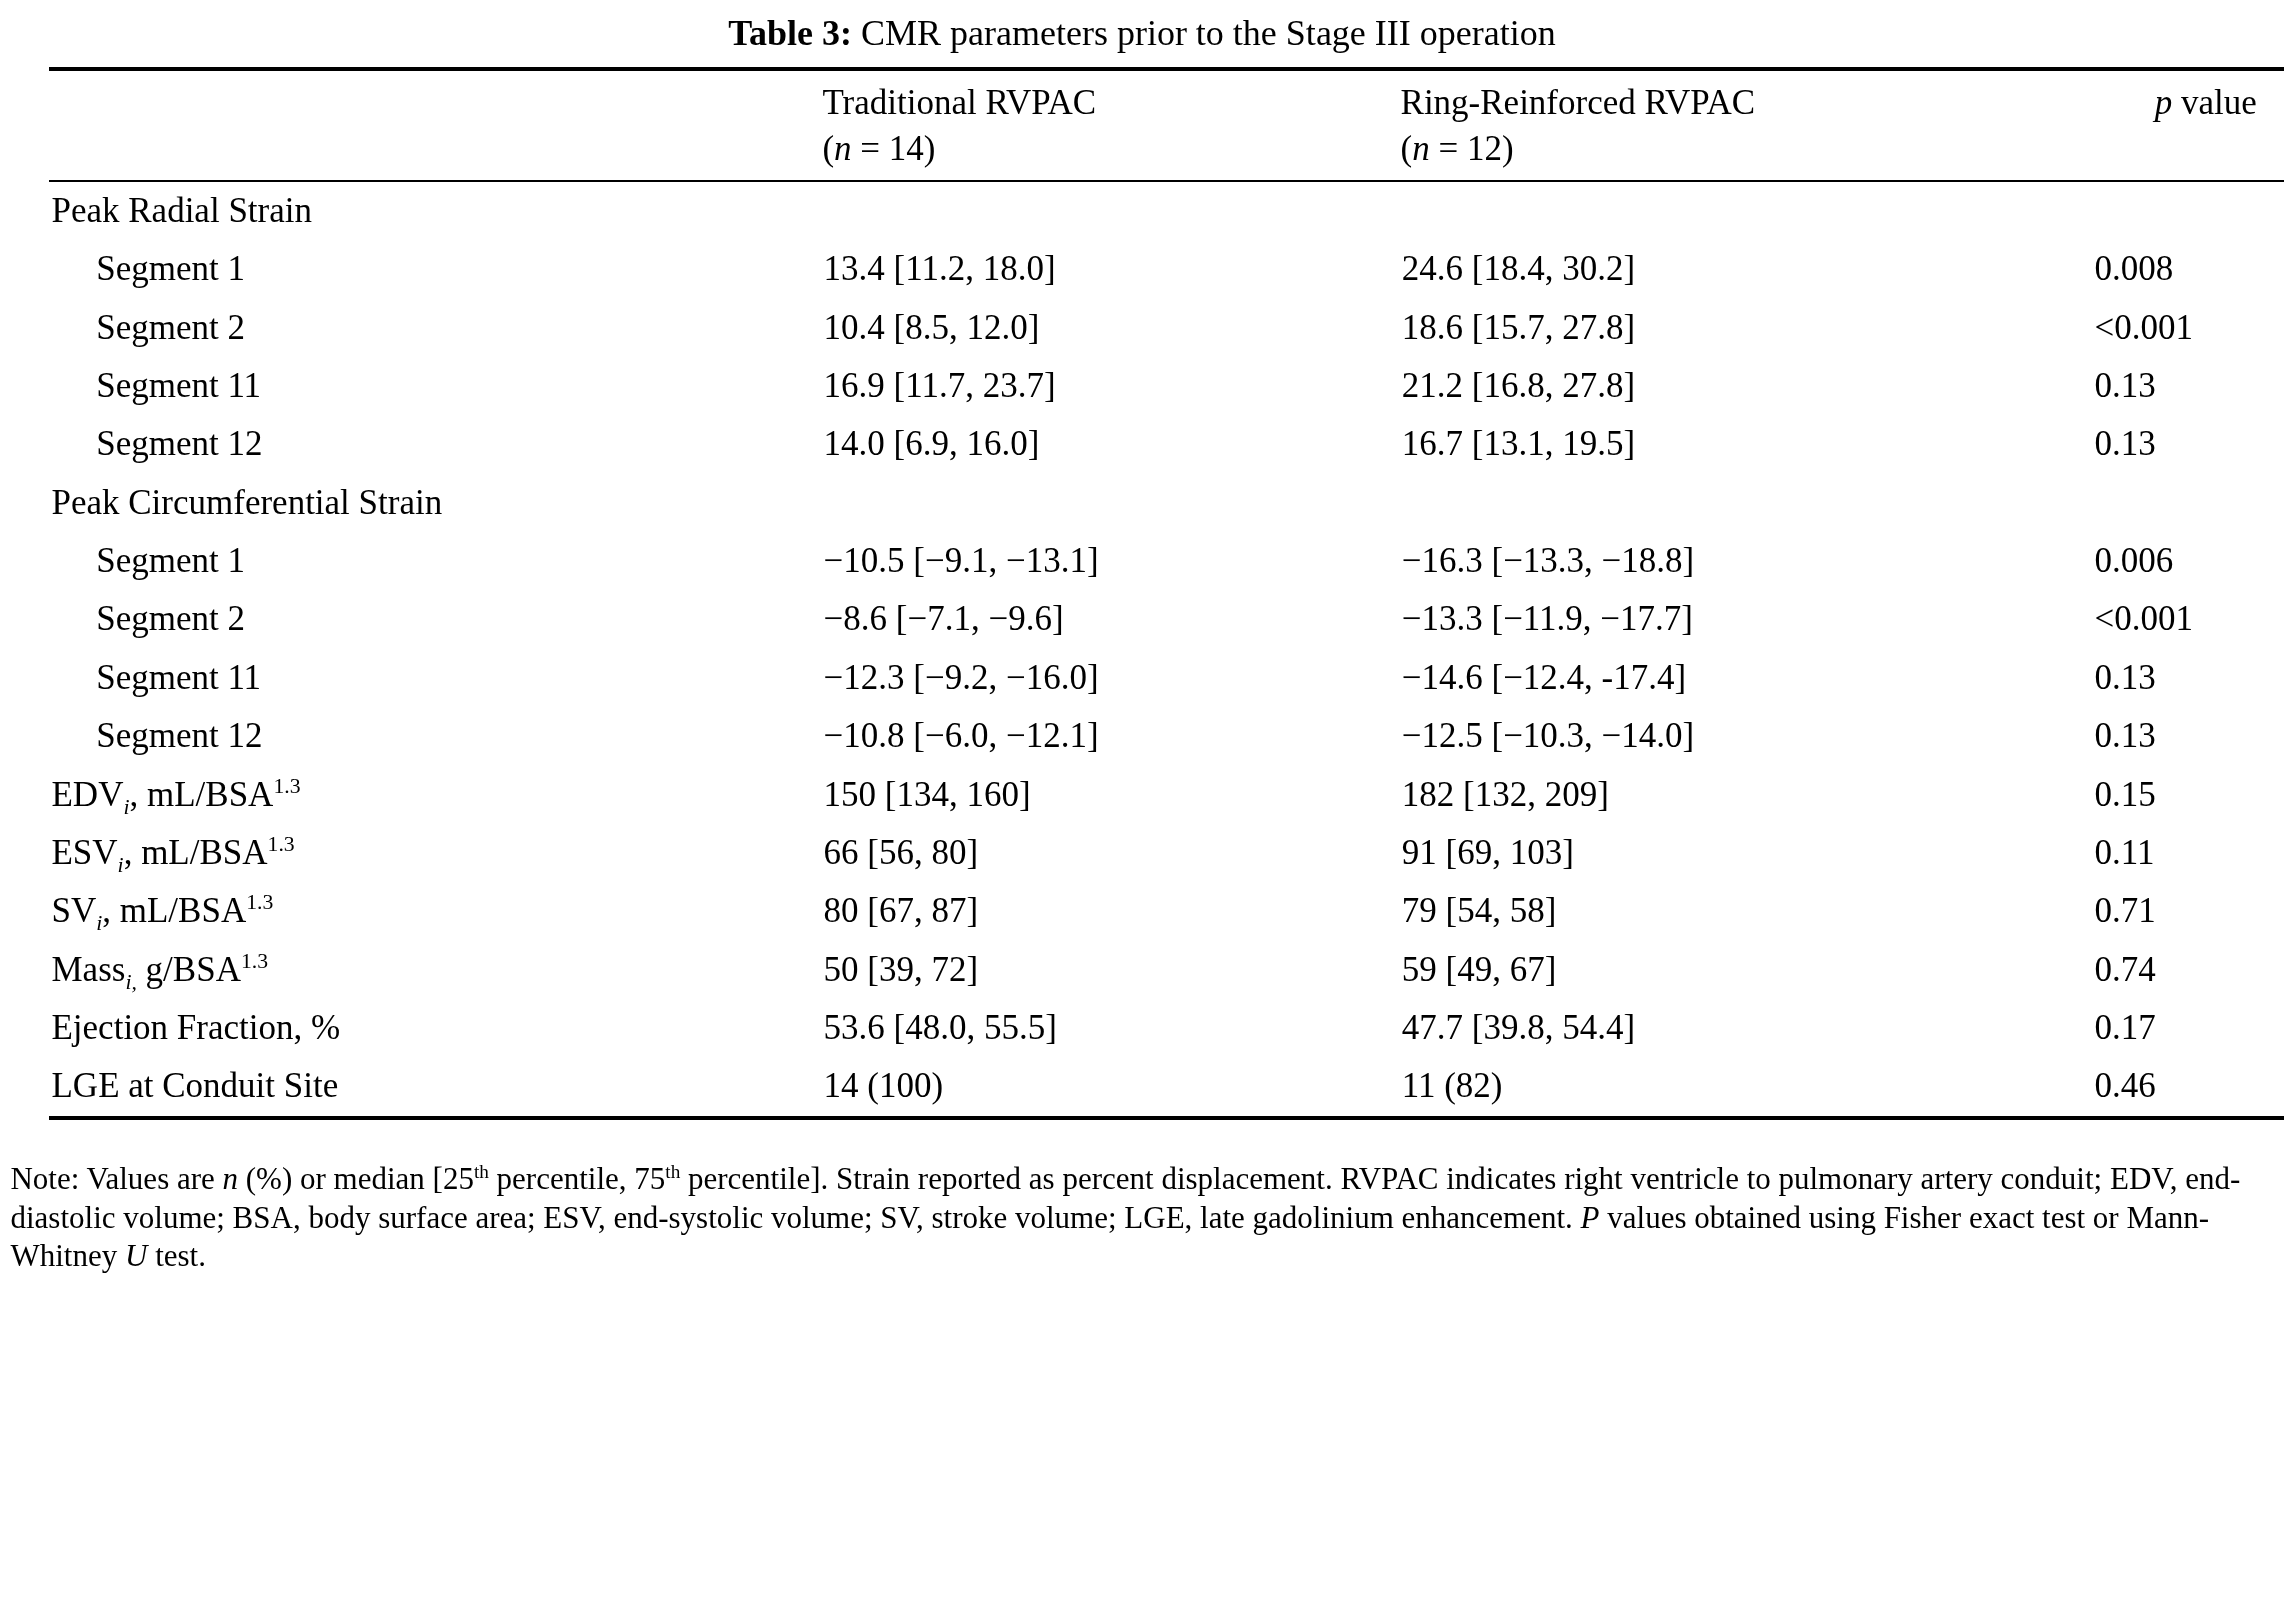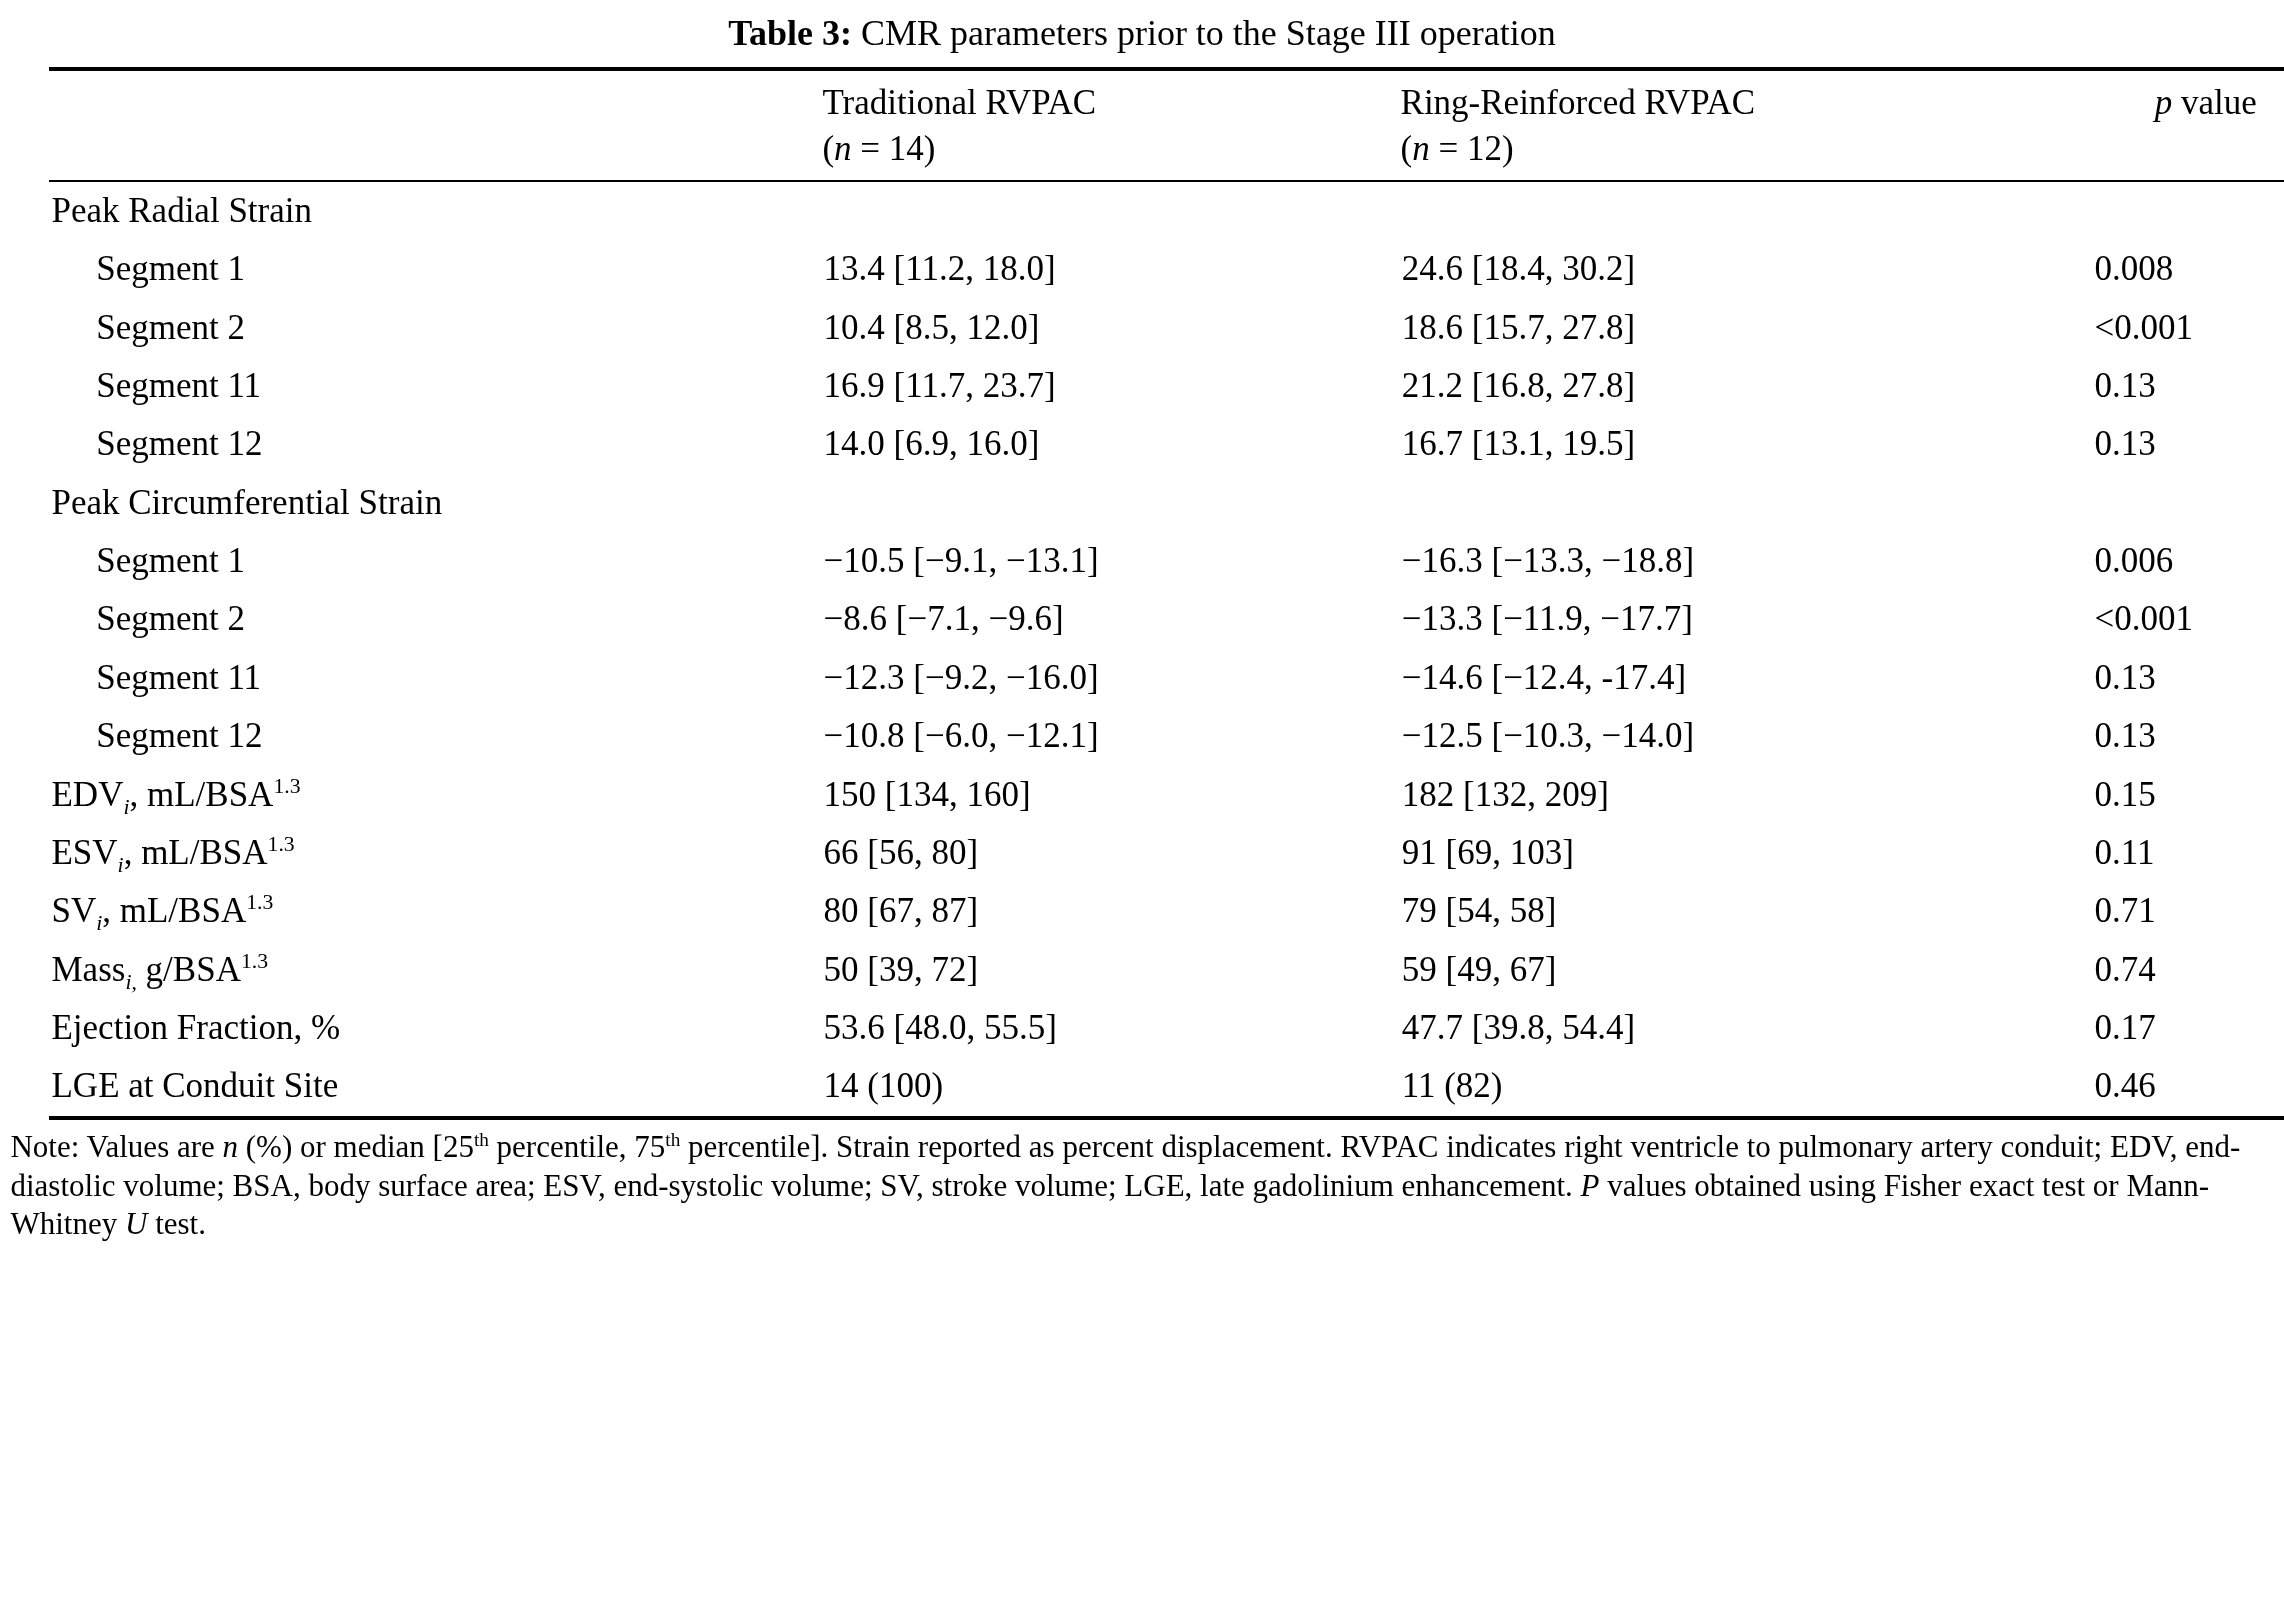--- a/index.html
+++ b/index.html
@@ -77,20 +77,21 @@
   sub {
     font-size: 0.62em;
     vertical-align: sub;
     line-height: 0;
   }
   .note {
     font-size: 31px;
     line-height: 1.25;
     padding: 8.2px 2.3px 10.5px 2.3px;
     text-align: left;
+    margin-top: 32px;
   }
   .note .it { font-style: italic; }
 </style>
 </head>
 <body>
 
 <div class="page">
 
   <div class="caption">
     <span class="lbl">Table 3:</span>

